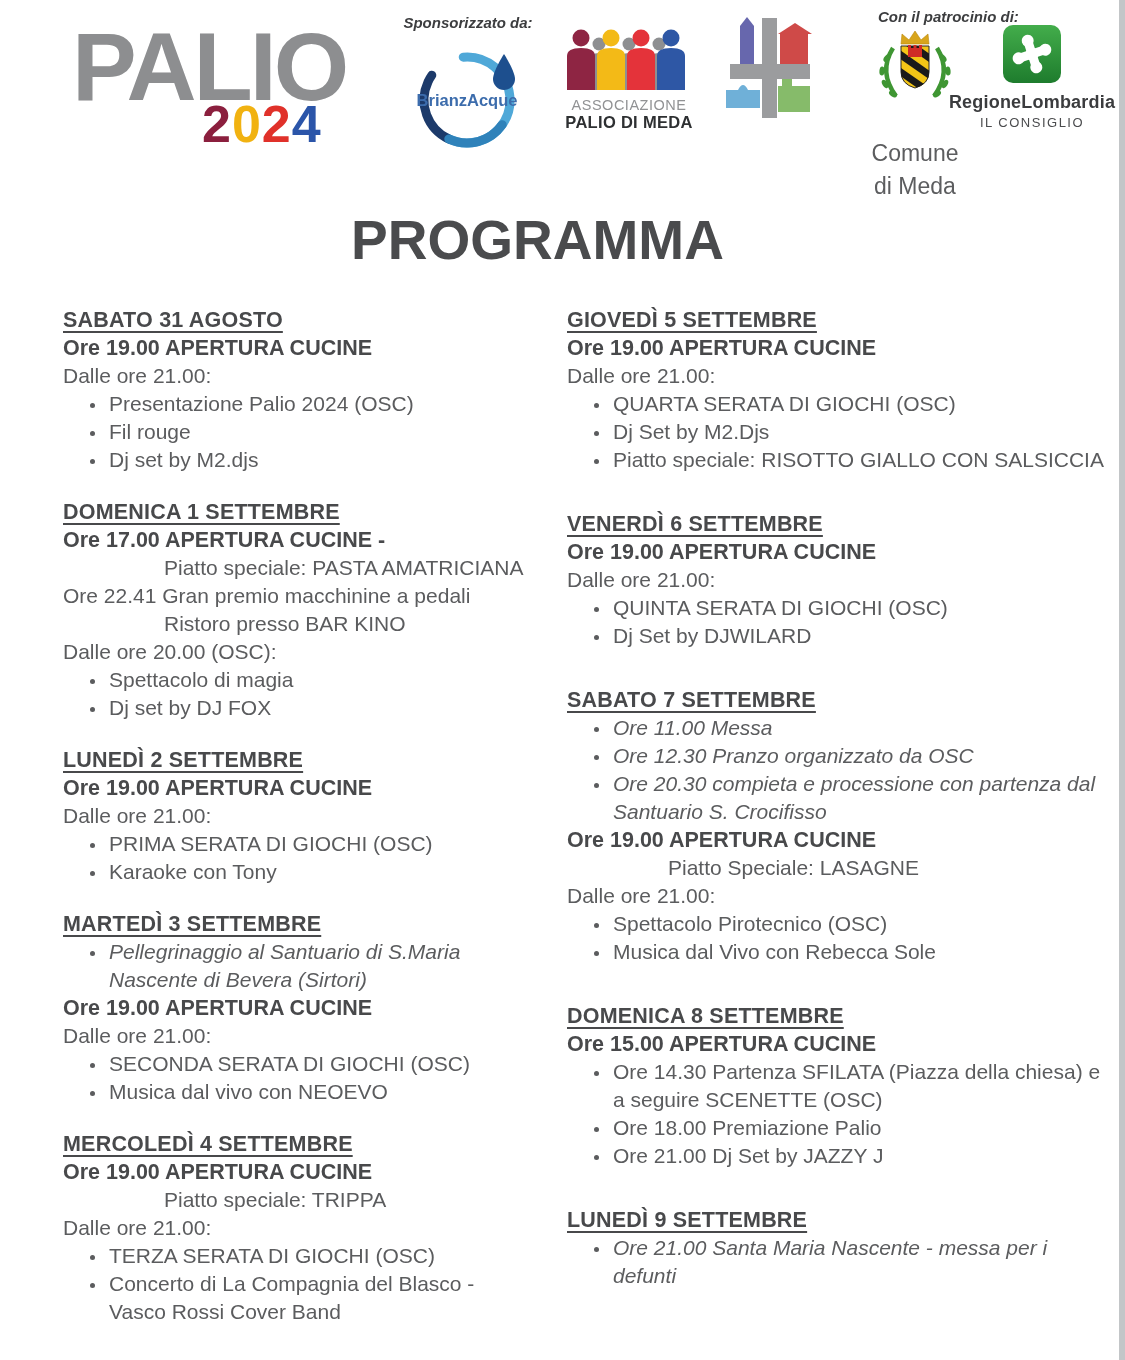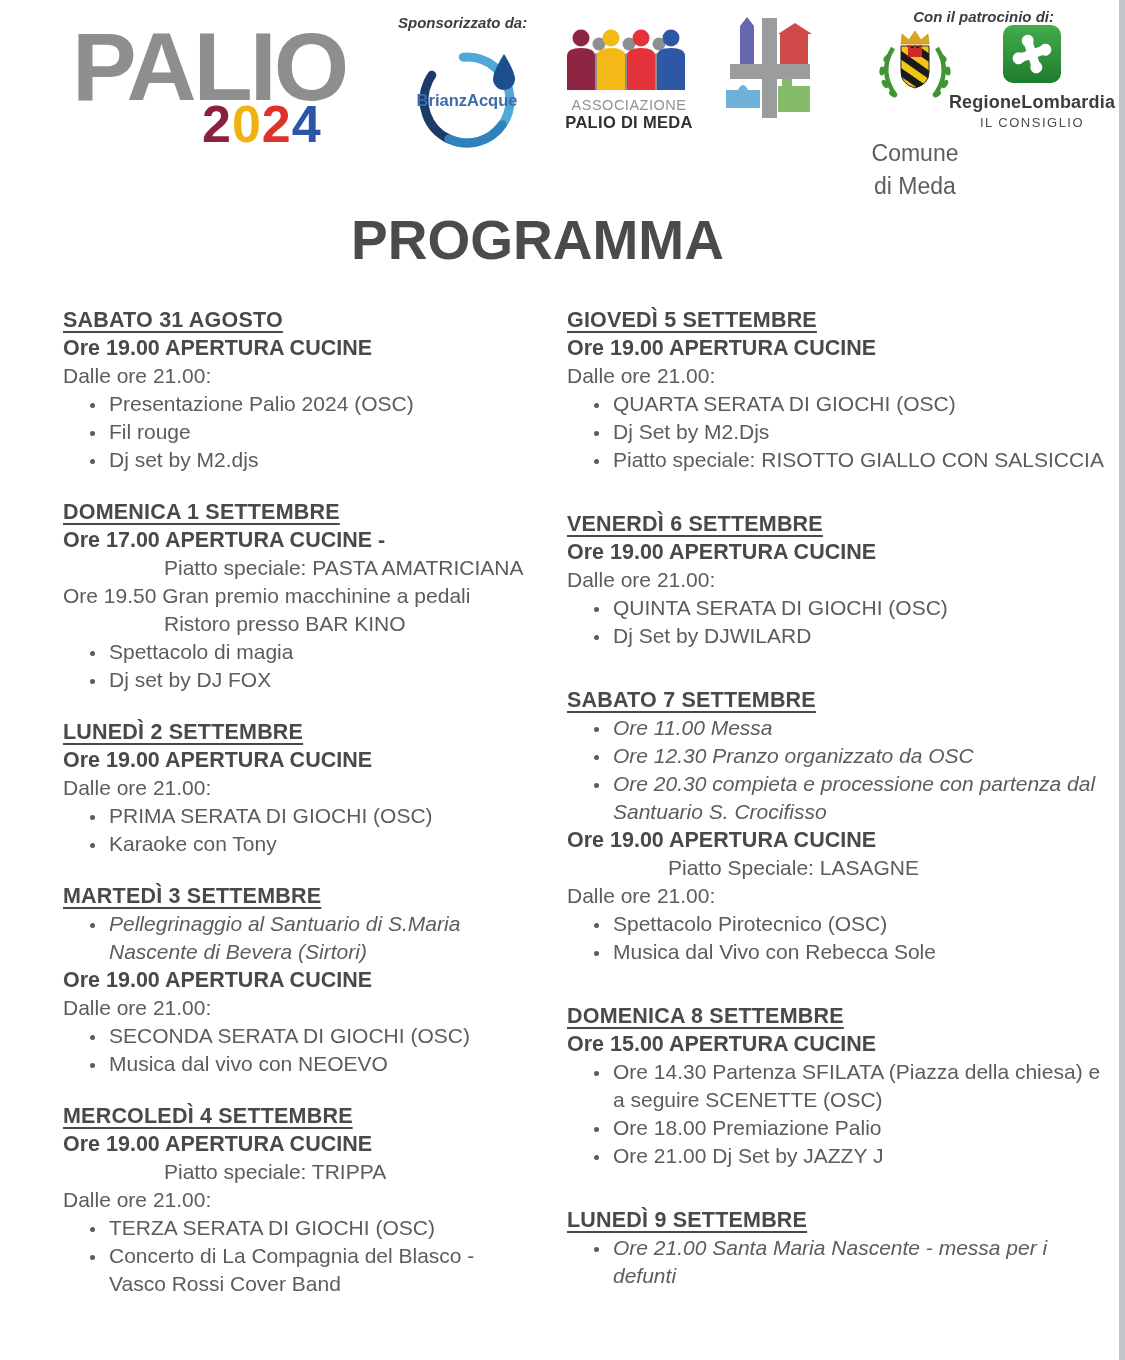--- a/index.html
+++ b/index.html
@@ -6,30 +6,30 @@
   body { background:#ffffff; font-family:"Liberation Sans", sans-serif; }
   .page { position:relative; width:1125px; height:1360px; background:#fff; overflow:hidden; }
   .edge-right { position:absolute; right:0; top:0; width:6px; height:100%; background:#c3c6c8; }
 
   
   .palio { position:absolute; left:72px; top:18px; width:340px; height:150px; }
   .palio-word { font-size:97px; font-weight:800; color:#8d8e90; letter-spacing:-3px; line-height:1; }
   .palio-year { position:absolute; left:130px; top:80px; font-size:52px; font-weight:800; line-height:1; letter-spacing:1px; }
   .palio-year span { text-shadow:-4px 0 0 #fff,4px 0 0 #fff,0 -4px 0 #fff,0 4px 0 #fff,-3px -3px 0 #fff,3px -3px 0 #fff,-3px 3px 0 #fff,3px 3px 0 #fff; }
 
-  .sponsor-label { position:absolute; left:398px; top:14px; width:140px; text-align:left; font-style:italic; font-weight:600; font-size:15px; color:#3c3d3f; }
+  .sponsor-label { position:absolute; left:398px; top:14px; width:140px; text-align:center; font-style:italic; font-weight:600; font-size:15px; color:#3c3d3f; }
   .brianz { position:absolute; left:408px; top:40px; width:118px; height:118px; }
 
   .assoc { position:absolute; left:563px; top:28px; width:132px; text-align:center; }
   .assoc-line1 { font-size:14.5px; color:#919294; letter-spacing:0.5px; margin-top:3px; }
   .assoc-line2 { font-size:16.5px; font-weight:800; color:#2e3032; letter-spacing:0.3px; }
 
   .parish { position:absolute; left:718px; top:14px; width:102px; height:108px; }
 
-  .patrocinio-label { position:absolute; left:878px; top:8px; width:176px; text-align:right; font-style:italic; font-weight:600; font-size:15px; color:#3c3d3f; }
+  .patrocinio-label { position:absolute; left:878px; top:8px; width:176px; text-align:left; font-style:italic; font-weight:600; font-size:15px; color:#3c3d3f; }
   .comune { position:absolute; left:845px; top:28px; width:140px; text-align:center; }
   .comune-name { font-size:23px; color:#5c5d5f; line-height:1.45; margin-top:17px; }
 
   .regione { position:absolute; left:943px; top:24px; width:178px; text-align:center; }
   .regione-name { font-size:18px; font-weight:700; color:#3b3c3e; letter-spacing:0.2px; margin-top:4px; }
   .regione-sub { font-size:13px; font-weight:400; color:#4a4b4d; letter-spacing:1.5px; margin-top:2px; }
 
   
   .main-title { position:absolute; top:208px; left:0; width:1075px; text-align:center; font-size:55px; font-weight:800; color:#4a4b4d; }
 
@@ -184,22 +184,23 @@
           <ul class="event-list">
             <li>Presentazione Palio 2024 (OSC)</li>
             <li>Fil rouge</li>
             <li>Dj set by M2.djs</li>
           </ul>
         </div>
         <div class="day">
           <div class="day-title">DOMENICA 1 SETTEMBRE</div>
           <div class="line-bold">Ore 17.00 APERTURA CUCINE -</div>
           <div class="line-indent">Piatto speciale: PASTA AMATRICIANA</div>
-          <div class="line-plain">Ore 19.50 Gran premio macchinine a pedali</div>
+          <div class="line-plain">Ore 22.41 Gran premio macchinine a pedali</div>
           <div class="line-indent">Ristoro presso BAR KINO</div>
+          <div class="line-plain">Dalle ore 20.00 (OSC):</div>
           <ul class="event-list">
             <li>Spettacolo di magia</li>
             <li>Dj set by DJ FOX</li>
           </ul>
         </div>
         <div class="day">
           <div class="day-title">LUNEDÌ 2 SETTEMBRE</div>
           <div class="line-bold">Ore 19.00 APERTURA CUCINE</div>
           <div class="line-plain">Dalle ore 21.00:</div>
           <ul class="event-list">

